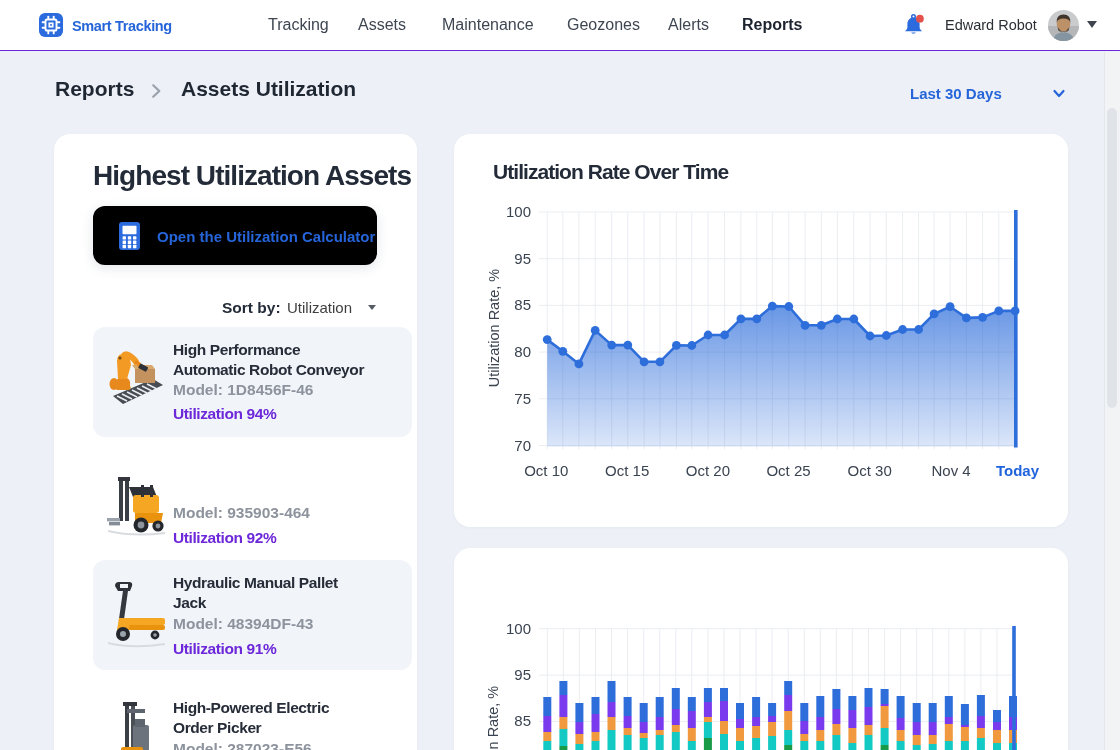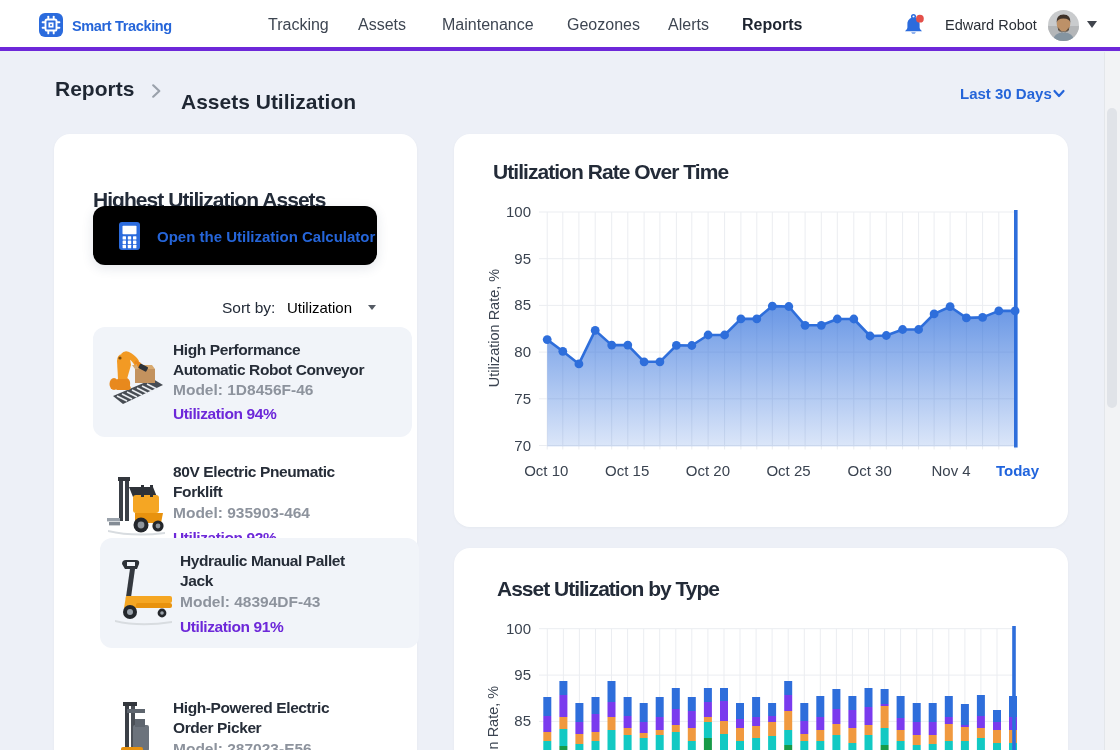--- a/index.html
+++ b/index.html
@@ -1,54 +1,54 @@
 <!DOCTYPE html>
 <html><head>
 <meta charset="utf-8">
 <style>
 * { margin:0; padding:0; box-sizing:border-box; }
 html,body { width:1120px; height:750px; overflow:hidden; }
 body { font-family:"Liberation Sans", sans-serif; background:#edf0f7; position:relative; }
 .abs { position:absolute; }
 
 
-#header { position:absolute; left:0; top:0; width:1120px; height:51px; background:#ffffff; border-bottom:4px solid #6d28d9; z-index:5; }
+#header { position:absolute; left:0; top:0; width:1120px; height:51px; background:#ffffff; border-bottom:1px solid #6d28d9; z-index:5; }
 #logoBox { position:absolute; left:39px; top:13px; width:24px; height:24px; background:#2b6bdd; border-radius:6px; }
 #logoText { position:absolute; left:72px; top:18px; font-size:14.5px; font-weight:bold; color:#2565d9; letter-spacing:-0.35px; }
 .nav { position:absolute; top:16px; font-size:16px; color:#3e4652; }
 #nav1 { left:268px; } #nav2 { left:358px; } #nav3 { left:442px; } #nav4 { left:567px; } #nav5 { left:668px; }
 #nav6 { left:742px; font-weight:bold; color:#1d2430; }
 #bell { position:absolute; left:902px; top:12px; width:22px; height:22px; }
 #uname { position:absolute; left:945px; top:17px; font-size:14.5px; color:#2a2f36; }
 #avatar { position:absolute; left:1048px; top:10px; width:31px; height:31px; border-radius:50%; overflow:hidden; }
 #ucaret { position:absolute; left:1087px; top:21px; width:0; height:0; border-left:5.5px solid transparent; border-right:5.5px solid transparent; border-top:7px solid #40454d; }
 
 
 #sbtrack { position:absolute; right:0; top:52px; width:16px; height:698px; background:#f2f3f5; border-left:1px solid #e3e6ea; z-index:6; }
 #sbthumb { position:absolute; right:3px; top:56px; width:10px; height:300px; background:#e0e3e8; border-radius:5px; }
 
 
 #bc1 { position:absolute; left:55px; top:77px; font-size:21px; font-weight:bold; color:#1f2733; }
 #bcsep { position:absolute; left:150px; top:83px; }
-#bc2 { position:absolute; left:181px; top:90px; font-size:21px; font-weight:bold; color:#1f2733; }
-#last30 { position:absolute; left:960px; top:85px; font-size:15px; font-weight:bold; color:#2565d9; }
+#bc2 { position:absolute; left:181px; top:77px; font-size:21px; font-weight:bold; color:#1f2733; }
+#last30 { position:absolute; left:910px; top:85px; font-size:15px; font-weight:bold; color:#2565d9; }
 #l30caret { position:absolute; left:1052px; top:89px; }
 
 
 .card { position:absolute; background:#ffffff; border-radius:16px; box-shadow:0 1px 3px rgba(30,40,60,0.04); }
 #cardL { left:54px; top:134px; width:363px; height:760px; }
 #cardR1 { left:454px; top:134px; width:614px; height:393px; }
 #cardR2 { left:454px; top:548px; width:614px; height:360px; }
 
-#cardL h2 { position:absolute; left:39px; top:26px; font-size:21px; letter-spacing:-0.95px; font-weight:bold; color:#232b38;margin-top:28px; }
+#cardL h2 { position:absolute; left:39px; top:26px; font-size:28px; letter-spacing:-0.95px; font-weight:bold; color:#232b38; }
 #calcBtn { position:absolute; left:39px; top:72px; width:284px; height:59px; background:#000000; border-radius:12px; box-shadow:0 3px 12px rgba(40,60,100,0.13); }
 #calcBtn span { position:absolute; left:64px; top:22px; font-size:15px; font-weight:bold; color:#2565d9; white-space:nowrap; }
 #sortRow { position:absolute; left:0px; top:165px; width:363px; height:20px; }
-#sortLabel { position:absolute; left:168px; top:0; font-size:15.5px; font-weight:normal; color:#232b38; }
-#sortVal { position:absolute; left:233px; top:0; font-size:15px; color:#000000; }
+#sortLabel { position:absolute; left:168px; top:0; font-size:15.5px; font-weight:bold; color:#232b38; }
+#sortVal { position:absolute; left:233px; top:0; font-size:15px; color:#404040; }
 #sortCaret { position:absolute; left:314px; top:6px; width:0; height:0; border-left:4.5px solid transparent; border-right:4.5px solid transparent; border-top:5.5px solid #555b64; }
 
 .item { position:absolute; left:39px; width:319px; height:110px; border-radius:12px;padding-left:24px; }
 .item.gray { background:#f1f4f9; }
 .item .img { position:absolute; left:10px; top:12px; width:66px; height:86px; }
 .item .nm { position:absolute; left:80px; top:13px; width:215px; font-size:15.5px; letter-spacing:-0.4px; font-weight:bold; color:#262d38; line-height:20px; }
 .item .md { position:absolute; left:80px; font-size:15.5px; color:#8d939d;font-weight:bold; }
 .item .ut { position:absolute; left:80px; font-size:15.5px; letter-spacing:-0.4px; font-weight:bold; color:#6d28d9; }
 
 #cardR1 h2, #cardR2 h2 { position:absolute; left:39px; top:26px; font-size:21px; letter-spacing:-0.95px; font-weight:bold; color:#232b38; }
@@ -183,25 +183,24 @@
       <rect x="45" y="22" width="3" height="12" fill="#2e3238"></rect>
       <circle cx="36" cy="62" r="7.5" fill="#24272c"></circle>
             <circle cx="36" cy="62" r="3.4" fill="#8f959c"></circle>
       <circle cx="53" cy="63" r="5.6" fill="#24272c"></circle>
             <circle cx="53" cy="63" r="2.4" fill="#8f959c"></circle>
       <rect x="2" y="55" width="13" height="3.4" fill="#9aa2ab"></rect>
       <rect x="4" y="59" width="11" height="3.4" fill="#848c95"></rect>
       <path d="M3 67 Q28 73 60 69 L60 71 Q28 75 3 69 Z" fill="#d8dce0"></path>
           </g>
     </svg></div>
-    <div class="nm">80V Electric Pneumatic<br>Forklift</div>
     <div class="md" style="top:55px;">Model: 935903-464</div>
     <div class="ut" style="top:80px;">Utilization 92%</div>
   </div>
-  <div class="item gray" style="top:404px;margin-left:7px;">
+  <div class="item gray" style="top:426px;">
     <div class="img" id="img3"><svg width="66" height="86" viewBox="0 0 66 86">
       <path d="M12 14 Q12 10 16 10 L26 10 Q30 10 29 14 L27 19 L15 19 Z" fill="#2e3238"></path>
       <rect x="17" y="12" width="8" height="4" fill="#f1f4f9"></rect>
       <rect x="18" y="17" width="5" height="32" fill="#34383f" transform="rotate(8 20 33)"></rect>
       <path d="M16 46 L30 46 L28 58 L14 58 Z" fill="#f5a623"></path>
       <rect x="24" y="46" width="38" height="7" rx="2" fill="#f5a623"></rect>
       <rect x="26" y="53" width="36" height="5" rx="2" fill="#e8920e"></rect>
       <circle cx="20" cy="62" r="7" fill="#24272c"></circle>
           <circle cx="20" cy="62" r="3" fill="#9aa2ab"></circle>
       <circle cx="52" cy="63" r="4.4" fill="#24272c"></circle>
@@ -289,21 +288,20 @@
       <text x="173.2" y="342" font-size="15" fill="#3a4350" text-anchor="middle">Oct 15</text>
       <text x="253.9" y="342" font-size="15" fill="#3a4350" text-anchor="middle">Oct 20</text>
       <text x="334.5" y="342" font-size="15" fill="#3a4350" text-anchor="middle">Oct 25</text>
       <text x="415.7" y="342" font-size="15" fill="#3a4350" text-anchor="middle">Oct 30</text>
       <text x="497.1" y="342" font-size="15" fill="#3a4350" text-anchor="middle">Nov 4</text>
 <text x="563.5" y="342" font-size="15" font-weight="bold" fill="#2064dd" text-anchor="middle">Today</text>
 </svg>
 </div>
 
 <div class="card" id="cardR2">
-  <h2>Asset Utilization by Type</h2>
   <svg id="barChart" style="position:absolute;left:0;top:0" width="614" height="360" viewBox="0 0 614 360">
 <path d="M93.3 80.7V360 M109.4 80.7V360 M125.4 80.7V360 M141.5 80.7V360 M157.5 80.7V360 M173.6 80.7V360 M189.7 80.7V360 M205.7 80.7V360 M221.8 80.7V360 M237.8 80.7V360 M253.9 80.7V360 M270.0 80.7V360 M286.0 80.7V360 M302.1 80.7V360 M318.1 80.7V360 M334.2 80.7V360 M350.3 80.7V360 M366.3 80.7V360 M382.4 80.7V360 M398.4 80.7V360 M414.5 80.7V360 M430.6 80.7V360 M446.6 80.7V360 M462.7 80.7V360 M478.7 80.7V360 M494.8 80.7V360 M510.9 80.7V360 M526.9 80.7V360 M543.0 80.7V360 M559.0 80.7V360" stroke="#ebedf1" stroke-width="1" fill="none"></path>
 <path d="M85 80.7H562 M85 127.1H562 M85 173.4H562 M85 219.8H562" stroke="#ebedf1" stroke-width="1" fill="none"></path>
 <rect x="89.3" y="149" width="8" height="19" fill="#2e6edb"></rect>
       <rect x="89.3" y="168" width="8" height="16" fill="#7a3bee"></rect>
       <rect x="89.3" y="184" width="8" height="9" fill="#f0993f"></rect>
       <rect x="89.3" y="193" width="8" height="167" fill="#12c9c3"></rect>
       <rect x="105.4" y="133" width="8" height="14" fill="#2e6edb"></rect>
       <rect x="105.4" y="147" width="8" height="22" fill="#7a3bee"></rect>
       <rect x="105.4" y="169" width="8" height="12" fill="#f0993f"></rect>

